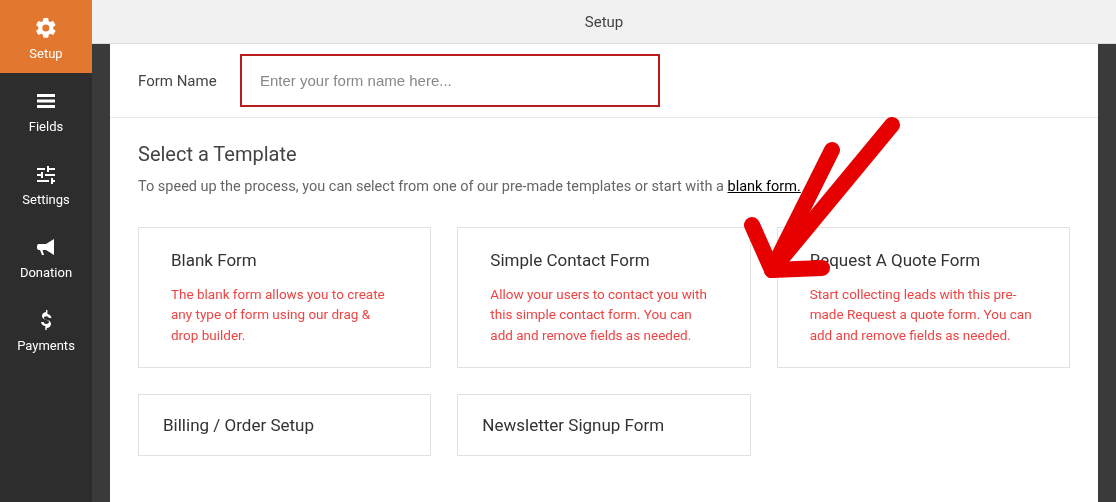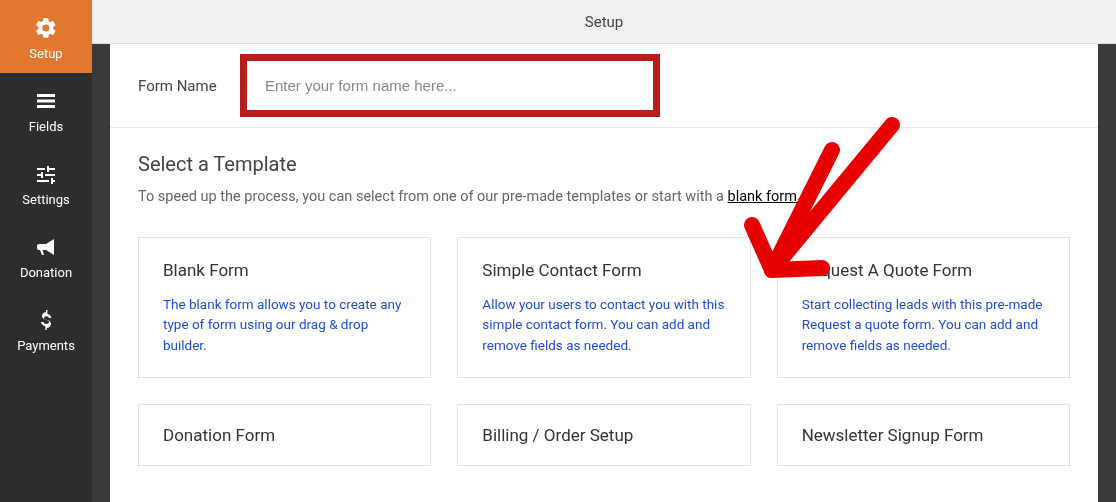--- a/index.html
+++ b/index.html
@@ -75,21 +75,21 @@
     .form-name-label {
       width: 130px;
       padding-left: 28px;
       color: #444;
       font-size: 15px;
     }
     .form-name-input {
       width: 420px;
       padding: 16px 18px;
       font-size: 15px;
-      border: 7px solid #b91c1c;
+      border: 2px solid #b91c1c;
       color: #666;
       outline: none;
     }
     .form-name-input::placeholder { color: #888; }
     .section {
       padding: 24px 28px 10px 28px;
     }
     .section-title {
       font-size: 20px;
       color: #444;
@@ -105,37 +105,37 @@
       text-decoration: underline;
     }
     .template-grid {
       display: grid;
       grid-template-columns: repeat(3, 1fr);
       gap: 26px;
       padding: 22px 28px 0 28px;
     }
     .template-card {
       border: 1px solid #e1e1e1;
-      padding: 22px 24px;
+      padding: 22px 32px;
       cursor: pointer;
       min-height: 130px;
     }
     .template-card.shallow {
       min-height: auto;
       padding: 20px 24px;
     }
     .template-card-title {
       font-size: 17px;
       color: #333;
       font-weight: 400;
       margin-bottom: 14px;
     }
     .template-card-desc {
       font-size: 13.5px;
-      color: #1d4ed8;
+      color: #ef4444;
       line-height: 1.5;
     }
     .arrow-overlay {
       position: absolute;
       top: 110px;
       left: 570px;
       pointer-events: none;
       z-index: 10;
     }
   </style>
@@ -208,23 +208,20 @@
         <div class="template-card-title">Blank Form</div>
         <div class="template-card-desc">The blank form allows you to create any type of form using our drag &amp; drop builder.</div>
       </div>
       <div class="template-card">
         <div class="template-card-title">Simple Contact Form</div>
         <div class="template-card-desc">Allow your users to contact you with this simple contact form. You can add and remove fields as needed.</div>
       </div>
       <div class="template-card">
         <div class="template-card-title">Request A Quote Form</div>
         <div class="template-card-desc">Start collecting leads with this pre-made Request a quote form. You can add and remove fields as needed.</div>
-      </div>
-      <div class="template-card shallow">
-        <div class="template-card-title" style="margin-bottom:0">Donation Form</div>
       </div>
       <div class="template-card shallow">
         <div class="template-card-title" style="margin-bottom:0">Billing / Order Setup</div>
       </div>
       <div class="template-card shallow">
         <div class="template-card-title" style="margin-bottom:0">Newsletter Signup Form</div>
       </div>
     </div>
   </div>
 

